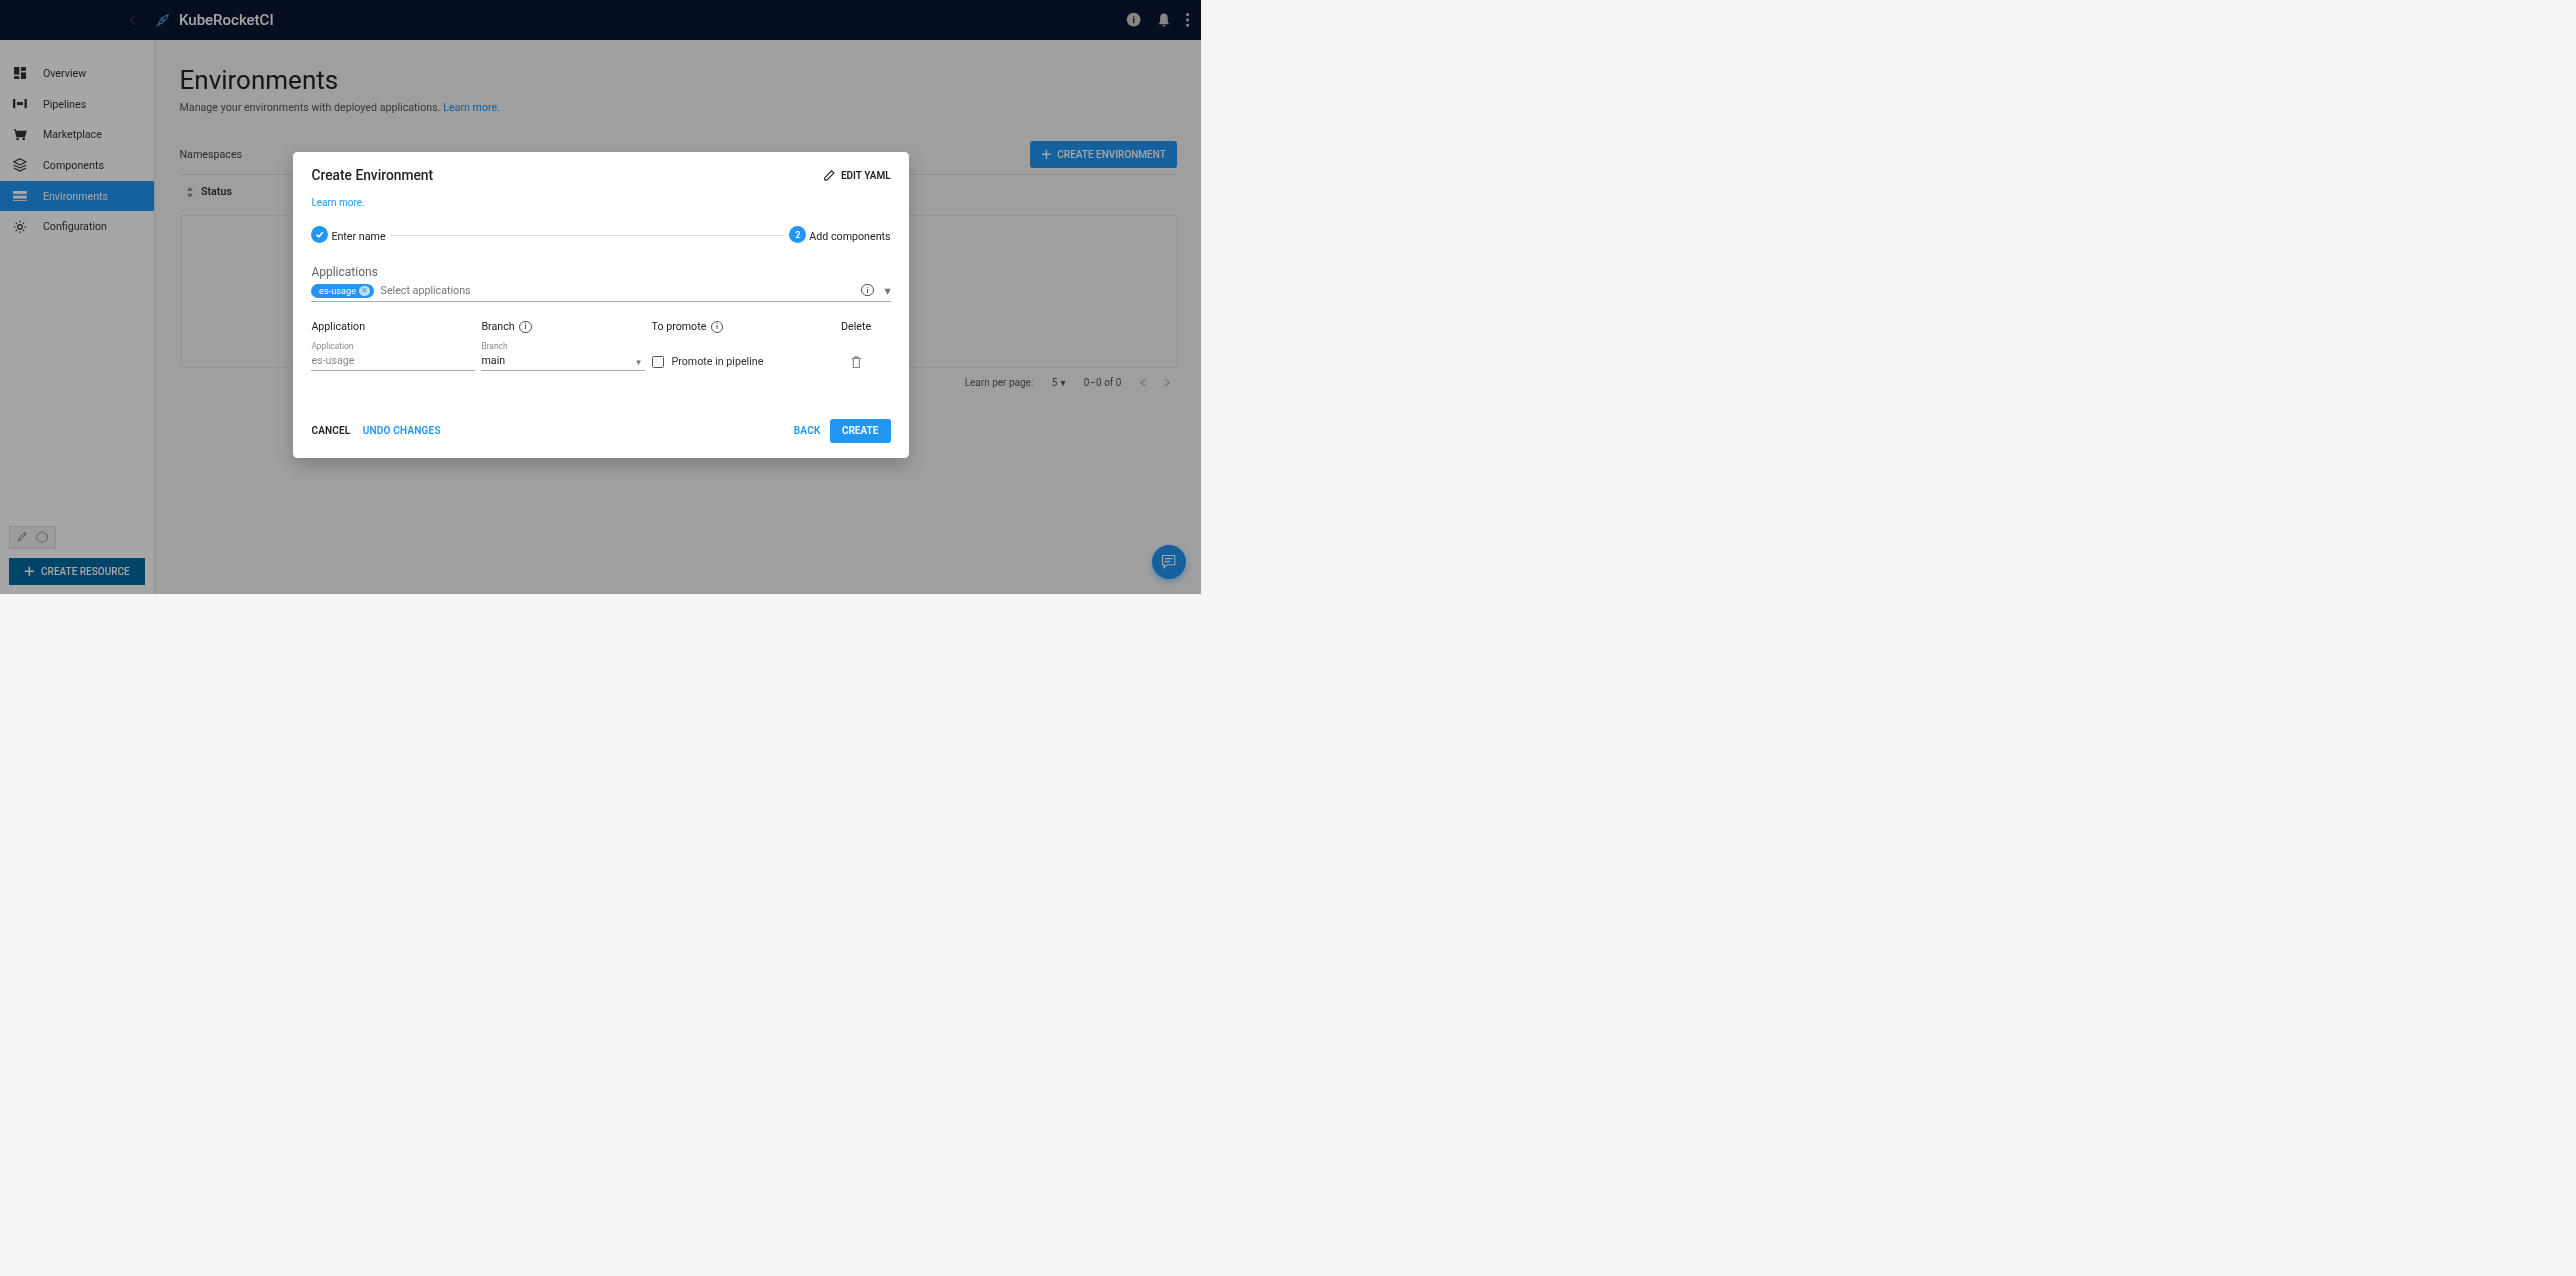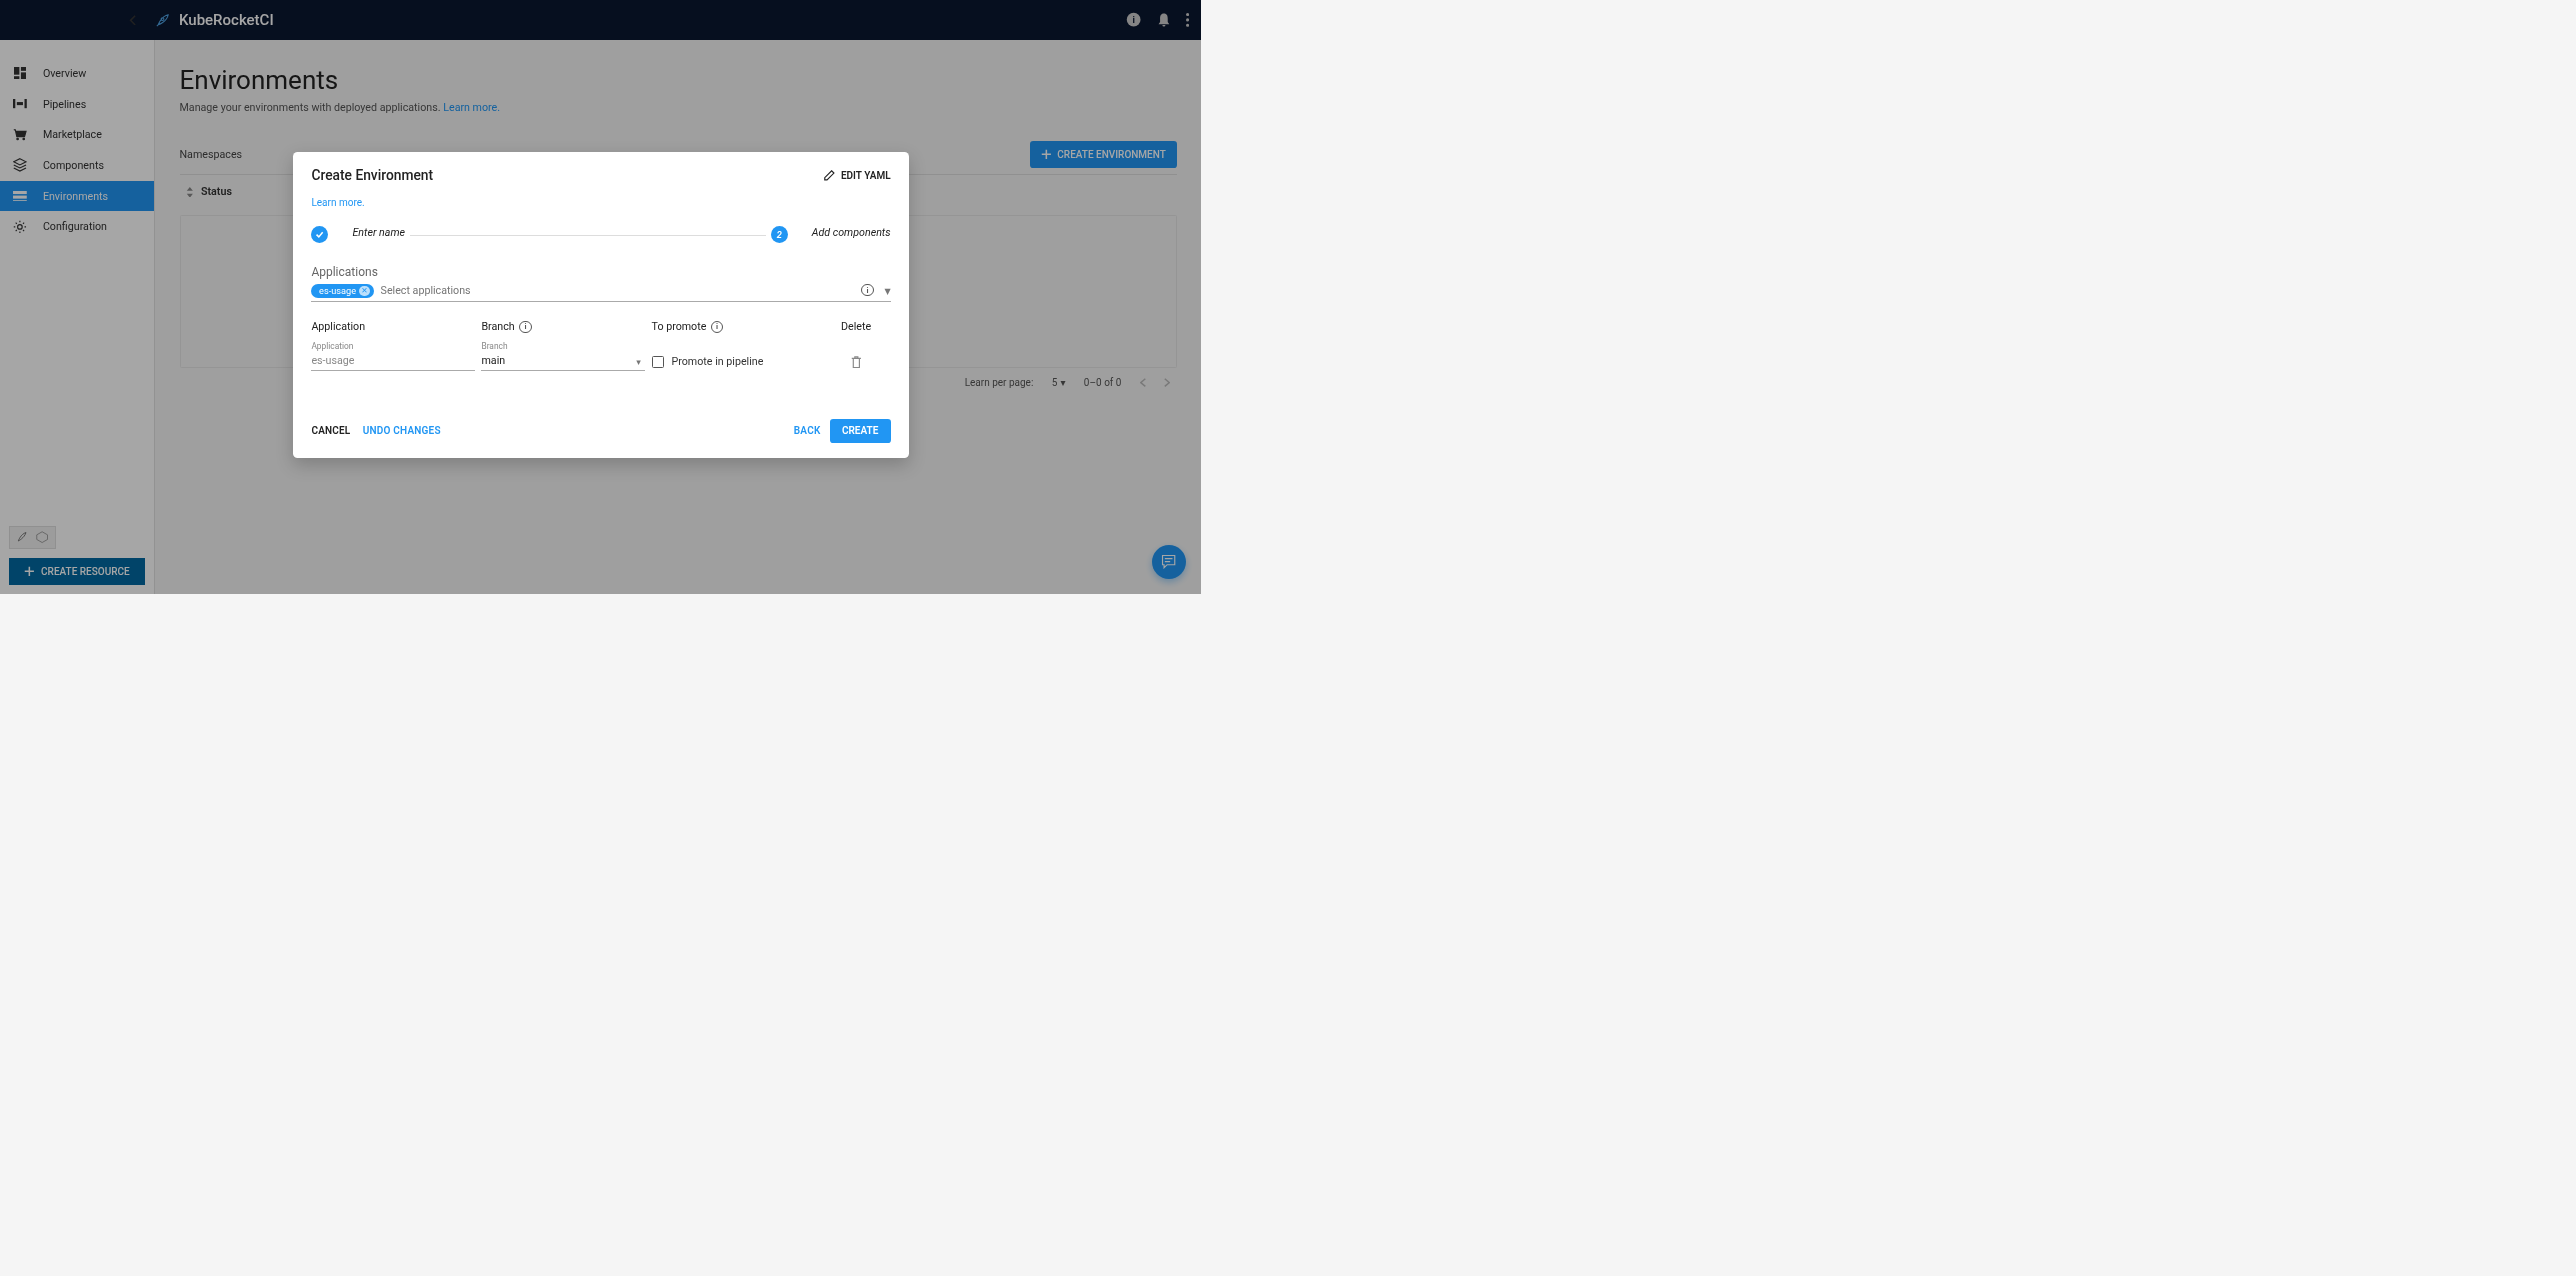--- a/index.html
+++ b/index.html
@@ -39,21 +39,21 @@
 
 .overlay { position: absolute; inset: 0; background: rgba(0,0,0,0.35); z-index: 10; }
 .modal { position: absolute; top: 152px; left: 293px; width: 616px; background: #fff; border-radius: 4.6px; box-shadow: 0 6.1px 18.4px rgba(0,0,0,0.2); z-index: 20; padding: 15.3px 18.4px; }
 .modal-header { display:flex; align-items:center; }
 .modal-title { font-size: 13.8px; font-weight: 500; color:#222; }
 .edit-yaml { margin-left:auto; display:flex; align-items:center; gap:6.1px; font-size:10px; font-weight:600; color:#222; cursor:pointer; }
 .modal-learn { margin-top: 13.8px; font-size:10px; }
 .modal-learn a { color:#2196f3; text-decoration:none; }
 
 .stepper { margin-top: 18.4px; display:flex; align-items:center; }
-.step { display:flex; align-items:flex-start; gap:24px; font-size:10.7px; color:#222;font-style:italic; }
+.step { display:flex; align-items:flex-end; gap:3px; font-size:10.7px; color:#222; }
 .step-circle { width:17px; height:17px; border-radius:50%; background:#2196f3; color:#fff; display:flex; align-items:center; justify-content:center; font-size:9.2px; font-weight:600; }
 .step-line { flex:1; height:0.8px; background:#ddd; margin: 0 4.6px; }
 
 .field-group { margin-top: 21.4px; }
 .field-label { font-size:12px; color:#666; margin-bottom: 2px; display:block; }
 .chip-row { display:flex; align-items:center; border-bottom:0.8px solid #aaa; padding: 3.1px 0; position:relative; }
 .chip { background:#2196f3; color:#fff; border-radius: 9.2px; padding: 1.5px 4.6px 1.5px 7.7px; font-size:9.2px; display:flex; align-items:center; gap:3.1px; }
 .chip-x { width:10.7px; height:10.7px; border-radius:50%; background:rgba(255,255,255,0.7); color:#2196f3; display:flex; align-items:center; justify-content:center; font-size:7.7px; cursor:pointer; }
 .chip-input { border:none; outline:none; font-size:10.7px; color:#999; margin-left:6.1px; flex:1; }
 .chip-row-icons { margin-left:auto; display:flex; gap:10.7px; color:#777; }

